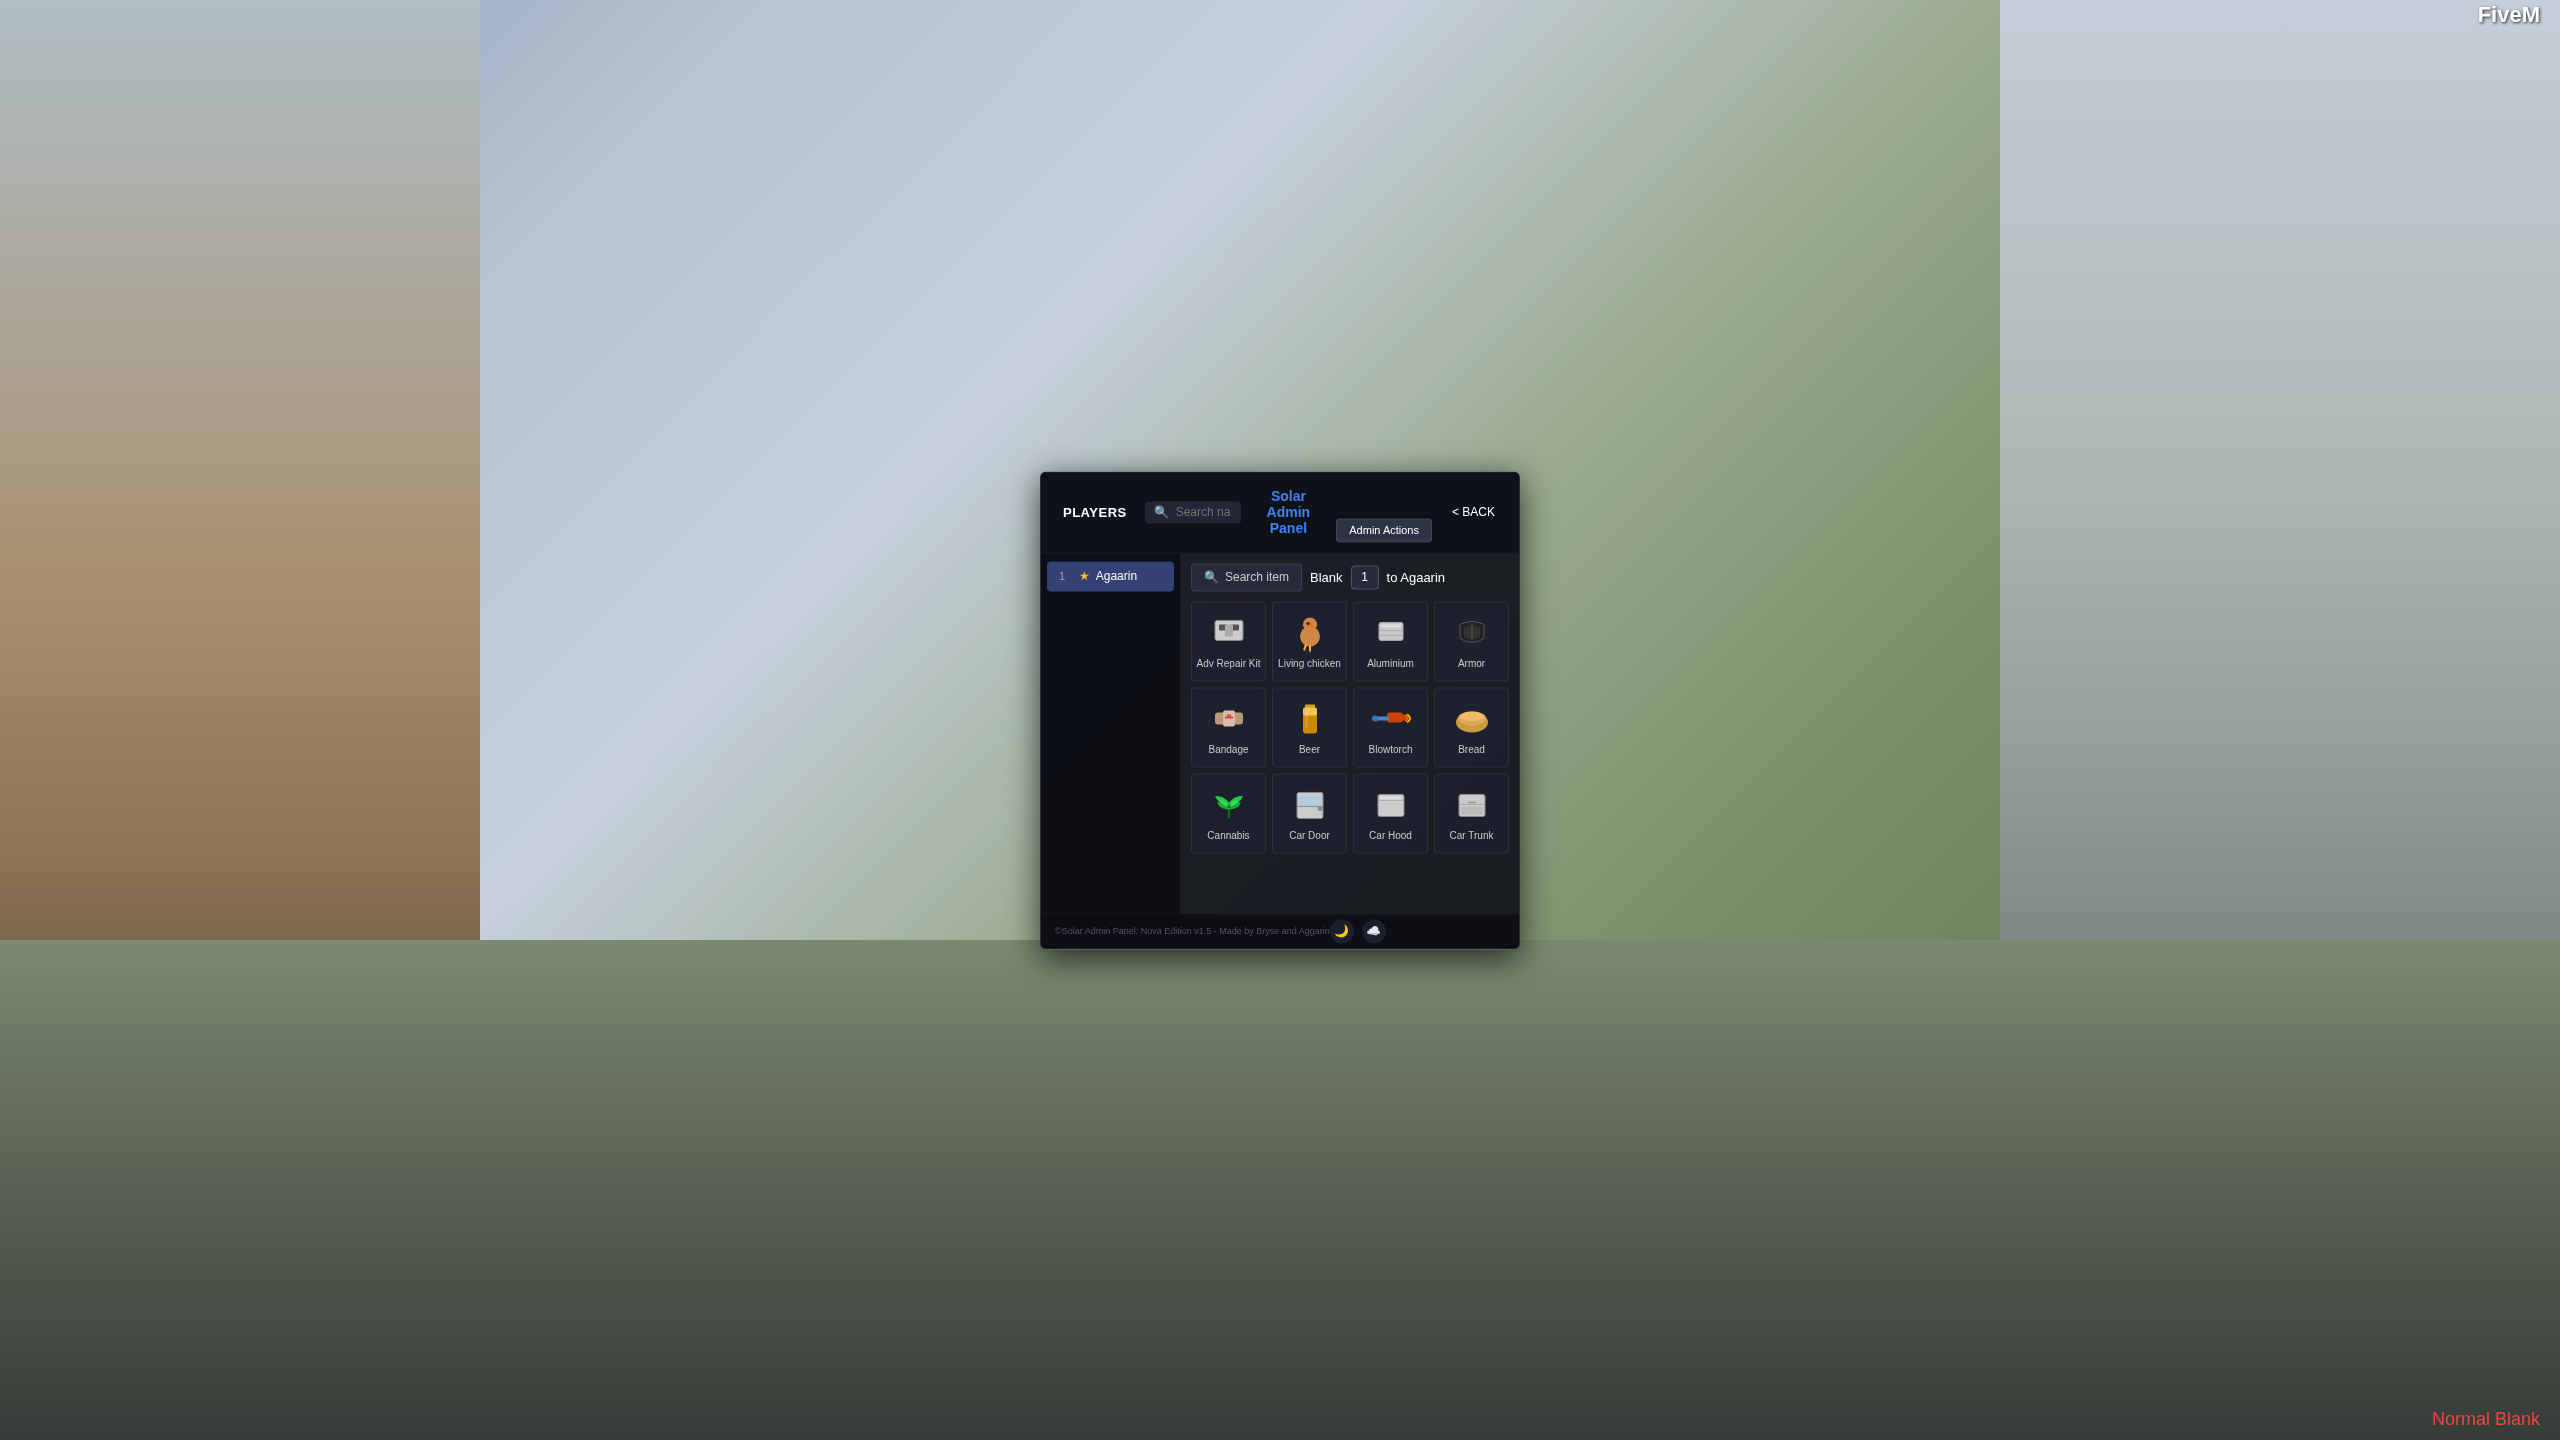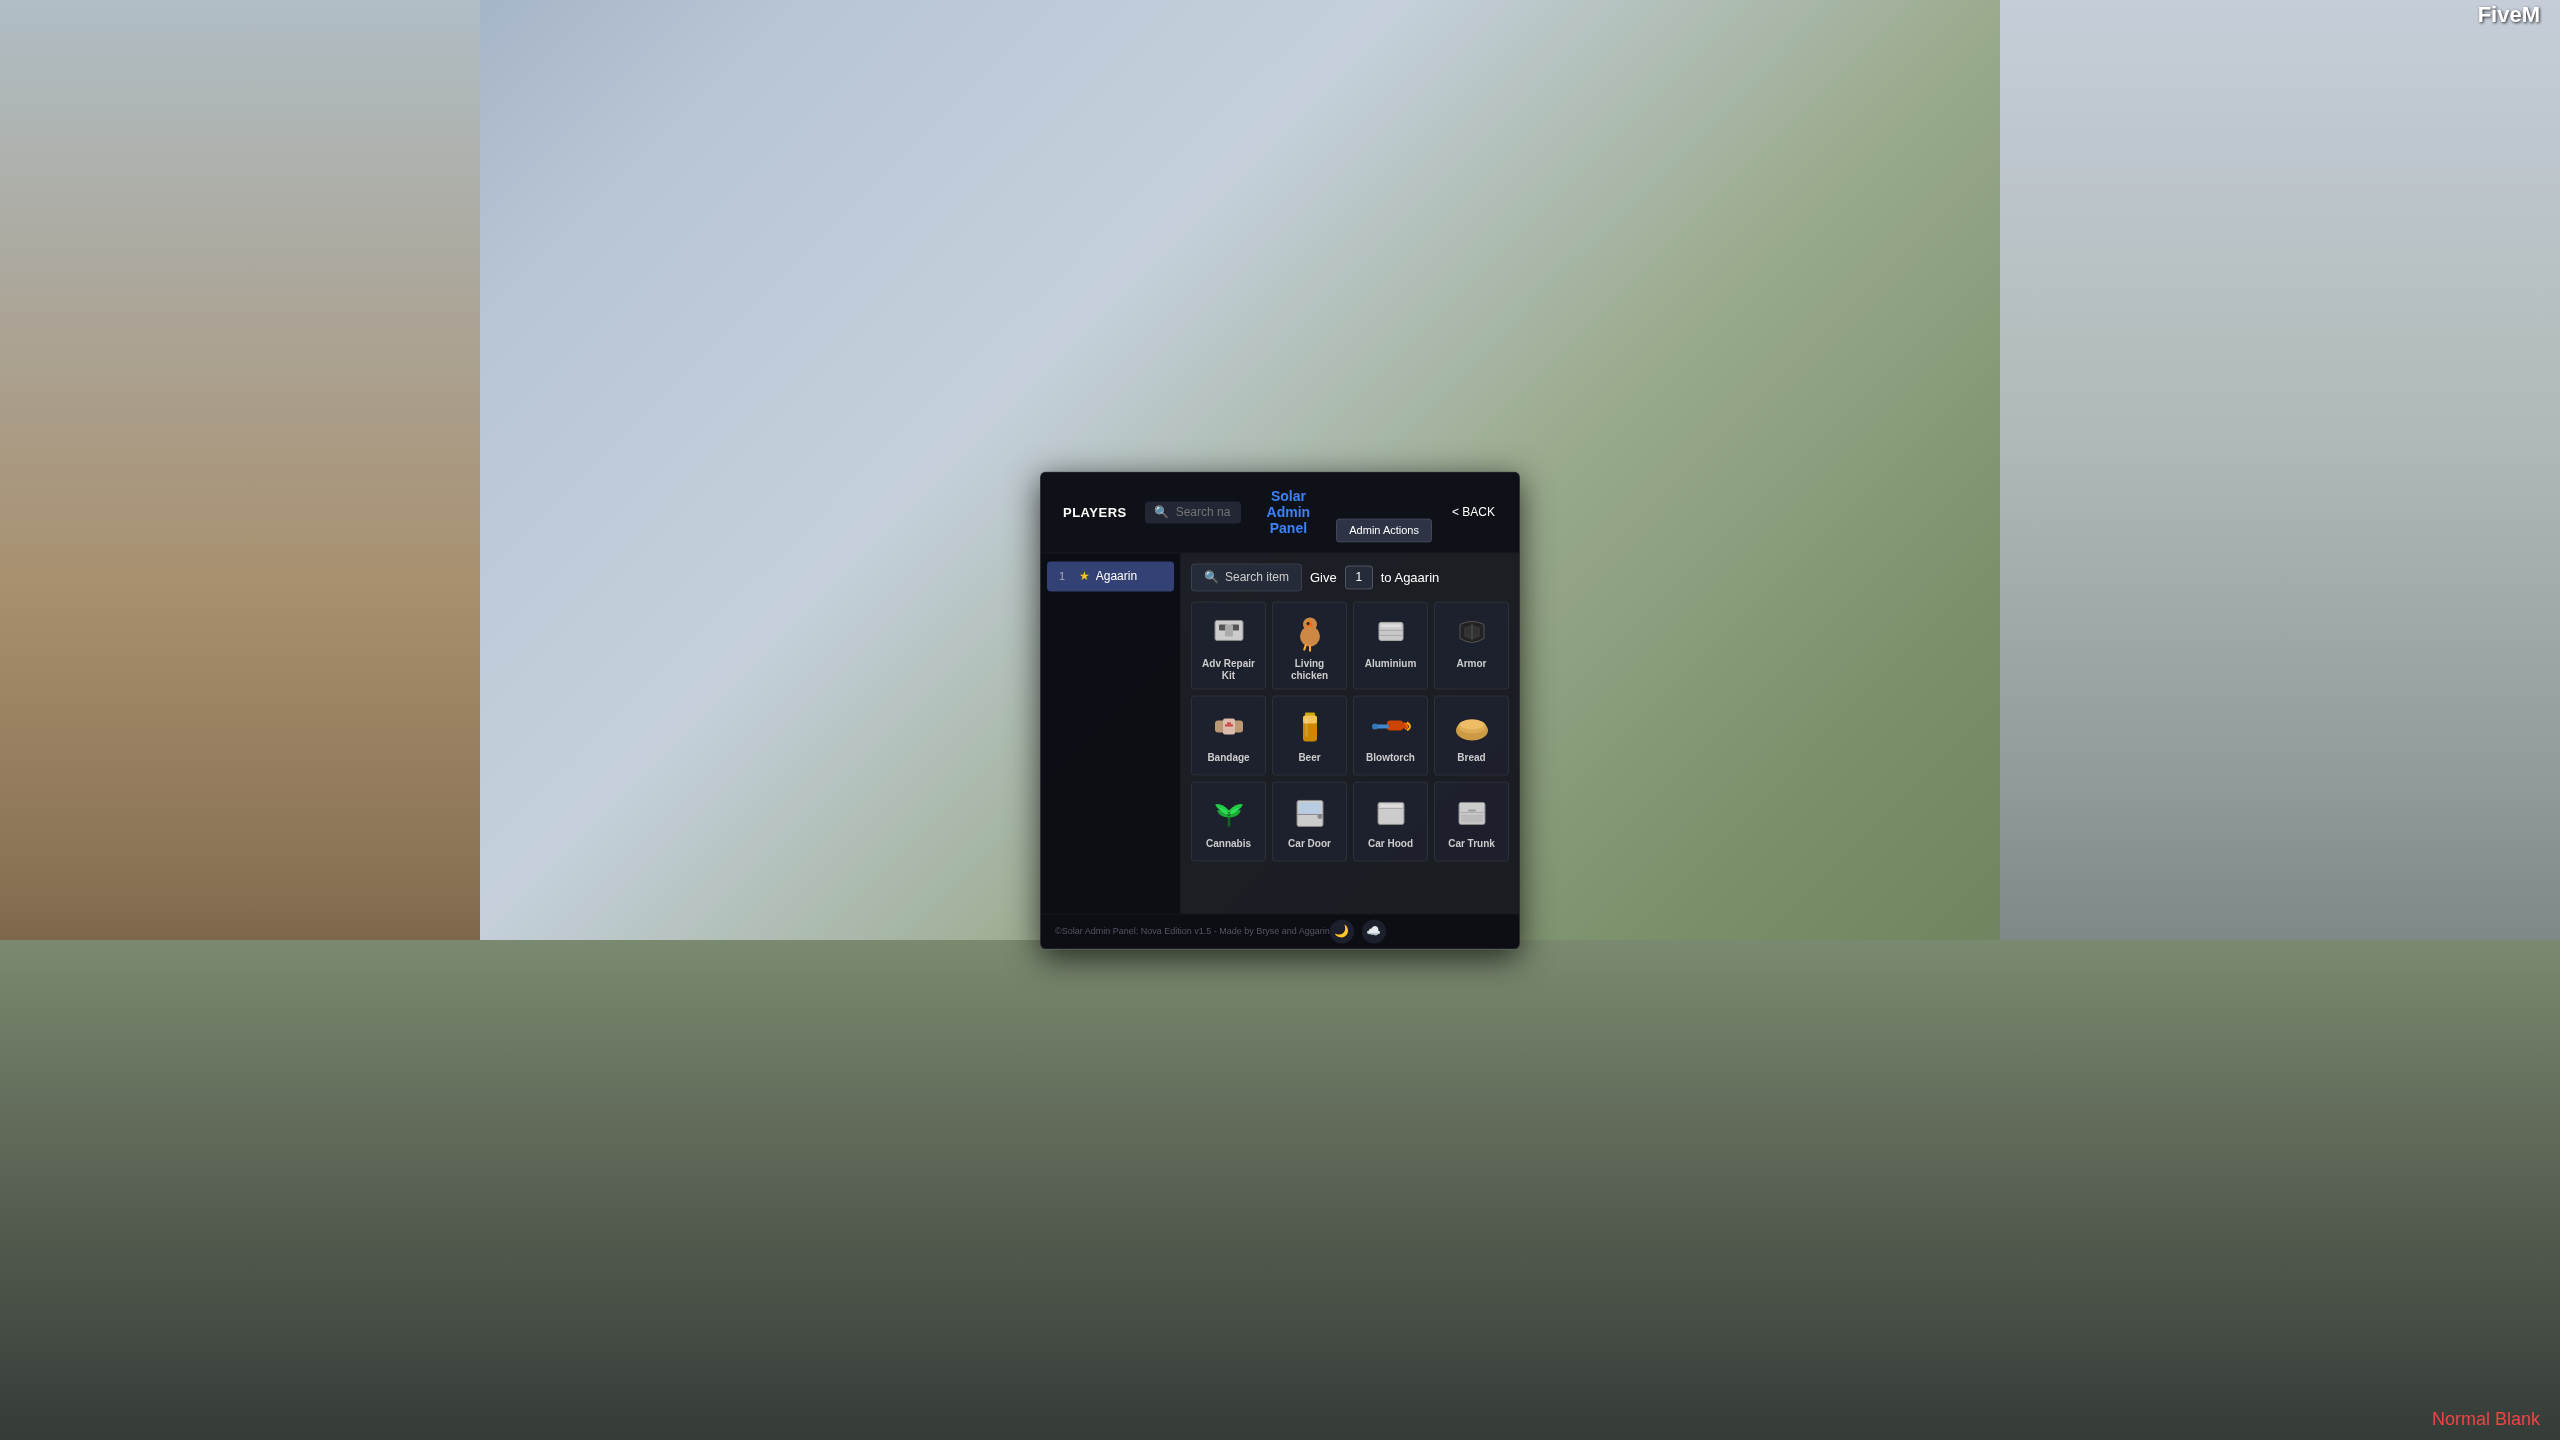--- a/index.html
+++ b/index.html
@@ -257,21 +257,20 @@
     .to-player-text {
       color: #ffffff;
       font-size: 13px;
     }
 
     
     .items-grid {
       display: grid;
       grid-template-columns: repeat(4, 1fr);
       gap: 6px;
-      font-weight: bold;
     }
 
     .item-cell {
       background: rgba(30, 34, 48, 0.8);
       border: 1px solid rgba(255,255,255,0.07);
       border-radius: 4px;
       padding: 8px 4px 6px;
       display: flex;
       flex-direction: column;
       align-items: center;
@@ -388,21 +387,21 @@
         </div>
       </div>
 
       <div class="items-area">
 
         <div class="give-bar">
           <button class="search-item-btn">
             <span class="search-icon-sm">🔍</span>
             <span>Search item</span>
           </button>
-          <span class="give-text">Give</span>
+          <span class="give-text">Blank</span>
           <div class="quantity-box">
             <span>1</span>
           </div>
           <span class="to-player-text">to Agaarin</span>
         </div>
 
         <div class="items-grid">
 
           <div class="item-cell">
             <div class="item-icon">

